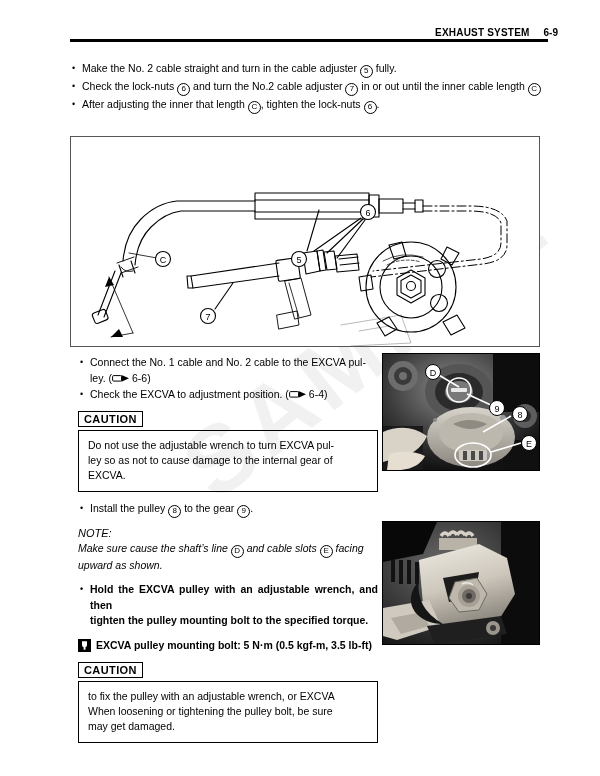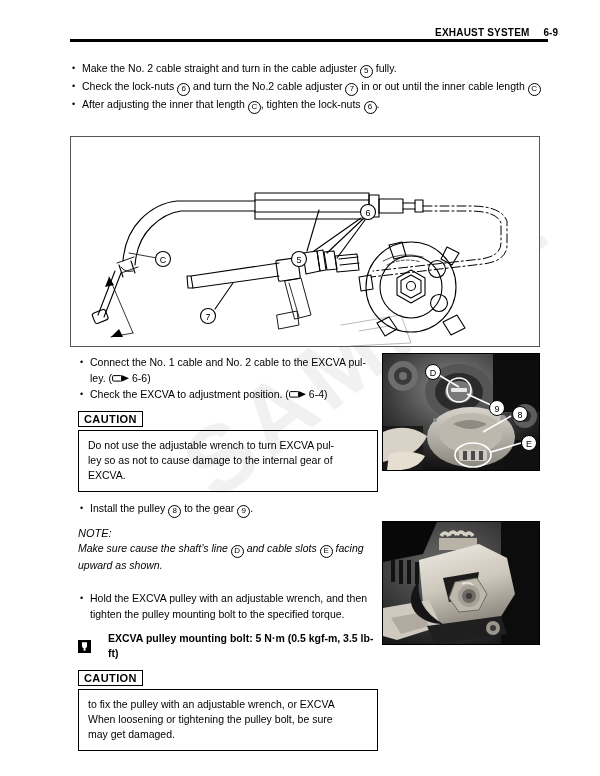--- a/index.html
+++ b/index.html
@@ -79,21 +79,21 @@
     padding:7px 8px 8px 9px;
     margin-top:3px;
     font-size:10.5px;font-weight:normal;line-height:15px;
   }
 
   .note-title{font-size:11px;font-style:italic;line-height:15px;}
   .note-text{font-size:10.5px;font-style:italic;line-height:15.5px;text-align:justify;}
 
   .torque-line{
     font-size:10.5px;font-weight:bold;line-height:15px;
-    display:flex;align-items:center;gap:17px;
+    display:flex;align-items:center;gap:5px;
   }
   .torque-icon{
     width:13px;height:13px;background:#000;
     display:inline-flex;align-items:center;justify-content:center;
     flex:0 0 auto;
   }
 
   
   .photo{
     position:absolute;border:1px solid #000;overflow:hidden;background:#2a2a2a;
@@ -294,21 +294,21 @@
       <div class="note-text">
         <span>Make sure cause the shaft’s line</span>
         <span class="circ">D</span>
         <span>and cable slots</span>
         <span class="circ">E</span>
         <span>facing</span><br>
         <span>upward as shown.</span>
       </div>
     </div>
 
-    <ul class="bullets" style="margin-top:18px;">
+    <ul class="bullets" style="margin-top:9px;font-weight:bold;">
       <li>
         <span>Hold the EXCVA pulley with an adjustable wrench, and then</span><br>
         <span>tighten the pulley mounting bolt to the specified torque.</span>
       </li>
     </ul>
 
     <div class="torque-line" style="margin-top:9px;">
       <span class="torque-icon">
         <svg viewBox="0 0 13 13" xmlns="http://www.w3.org/2000/svg">
           <path d="M4 2.2 h5 v3.6 a2.5 2.5 0 0 1 -5 0 Z" fill="#fff"></path>

